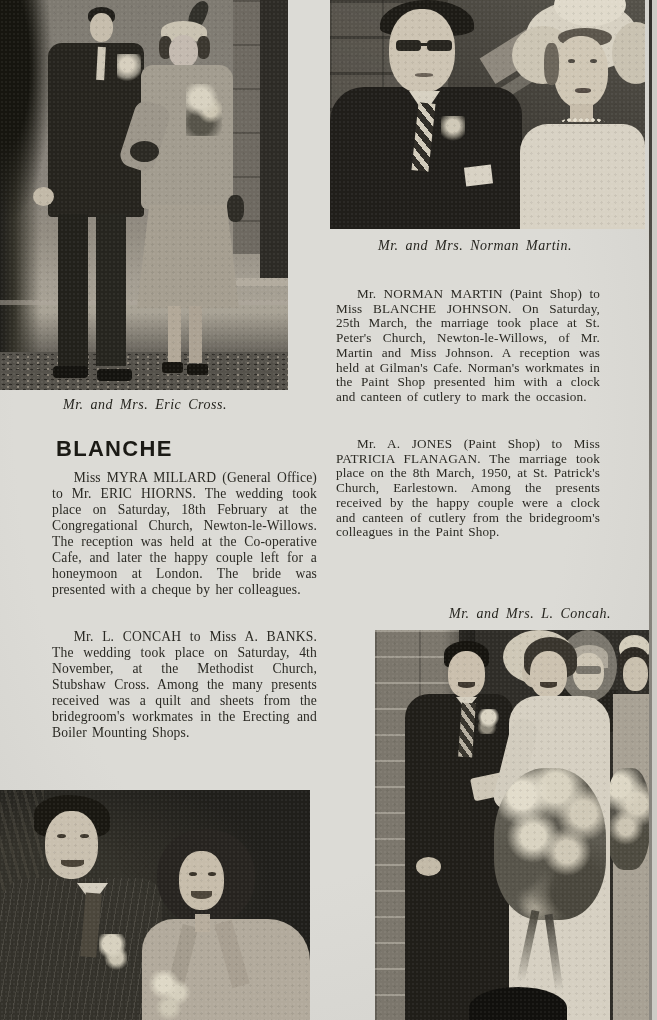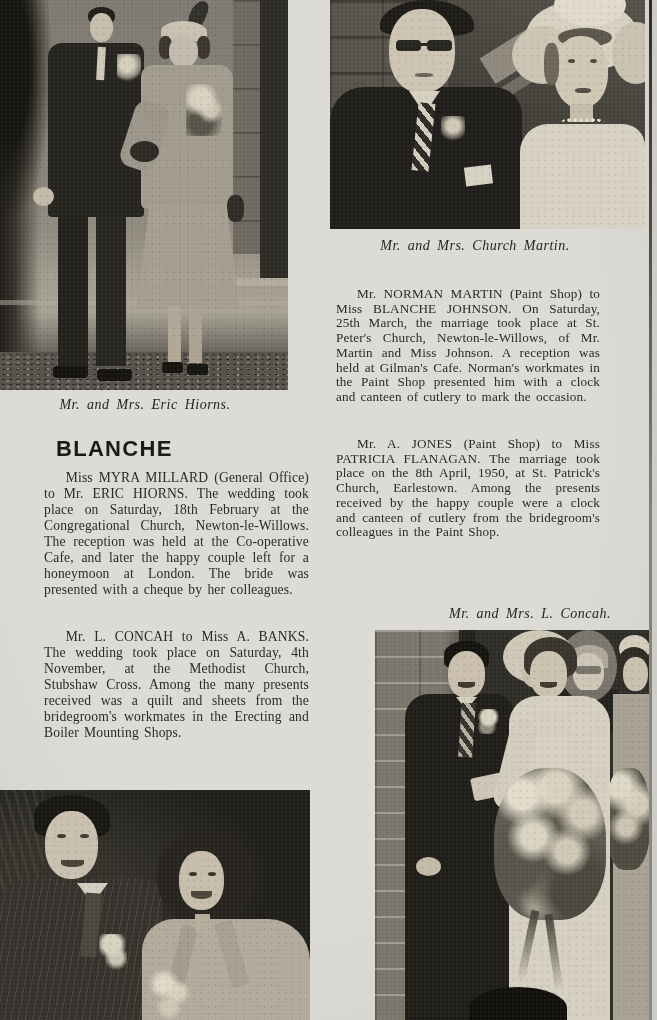--- a/index.html
+++ b/index.html
@@ -30,21 +30,21 @@
     color:#1b1a15;
   }
   .body-par{
     position:absolute;margin:0;
     text-align:justify;
     text-indent:1.6em;
     color:#2b2a24;
     letter-spacing:.15px;
     word-spacing:1.6px;
   }
-  .col-left{left:44px;width:265px;font-size:13.6px;line-height:16px;}
+  .col-left{left:52px;width:265px;font-size:13.6px;line-height:16px;}
   .col-right{left:336px;width:264px;font-size:13.2px;line-height:14.7px;}
   #par-millard{top:470px;}
   #par-concah{top:629px;}
   #par-martin{top:287px;}
   #par-jones{top:437px;}
   #par-closing{top:555px;}
   #cap-eric{left:20px;top:397px;width:250px;}
   #cap-norman{left:350px;top:238px;width:250px;}
   #cap-jones{left:25px;top:788px;width:250px;}
   #cap-concah{left:400px;top:606px;width:260px;}
@@ -257,21 +257,21 @@
     <div class="tl-b-sleeve"></div>
     <div class="tl-b-corsage"></div>
     <div class="tl-b-glove"></div>
     <div class="tl-b-glove2"></div>
     <div class="tl-b-skirt"></div>
     <div class="tl-b-legL"></div>
     <div class="tl-b-legR"></div>
     <div class="tl-b-shoeL"></div>
     <div class="tl-b-shoeR"></div>
   </div>
-  <div class="caption" id="cap-eric">Mr. and Mrs. Eric Hiorns.</div>
+  <div class="caption" id="cap-eric">Mr. and Mrs. Eric Cross.</div>
 
   <div class="photo" id="photo-tr">
     <div class="tr-stone"></div>
     <div class="tr-beam"></div>
     <div class="tr-beam2"></div>
     <div class="tr-g-suit"></div>
     <div class="tr-g-hair"></div>
     <div class="tr-g-face"></div>
     <div class="tr-g-glassL"></div>
     <div class="tr-g-glassR"></div>
@@ -288,29 +288,29 @@
     <div class="tr-b-fringe"></div>
     <div class="tr-b-face"></div>
     <div class="tr-b-hairL"></div>
     <div class="tr-b-eyeL"></div>
     <div class="tr-b-eyeR"></div>
     <div class="tr-b-lips"></div>
     <div class="tr-b-neck"></div>
     <div class="tr-b-necklace"></div>
     <div class="tr-b-dress"></div>
   </div>
-  <div class="caption" id="cap-norman">Mr. and Mrs. Church Martin.</div>
+  <div class="caption" id="cap-norman">Mr. and Mrs. Norman Martin.</div>
 
   <h1 class="heading">BLANCHE</h1>
   <p class="body-par col-left" id="par-millard">Miss MYRA MILLARD (General Office) to Mr. ERIC HIORNS.  The wedding took place on Saturday, 18th February at the Congregational Church, Newton-le-Willows.  The reception was held at the Co-operative Cafe, and later the happy couple left for a honeymoon at London. The bride was presented with a cheque by her colleagues.</p>
   <p class="body-par col-left" id="par-concah">Mr. L. CONCAH to Miss A. BANKS. The wedding took place on Saturday, 4th November, at the Methodist Church, Stubshaw Cross.  Among the many presents received was a quilt and sheets from the bridegroom's workmates in the Erecting and Boiler Mounting Shops.</p>
   <div class="caption" id="cap-jones">Mr. and Mrs. A. Jones.</div>
 
   <p class="body-par col-right" id="par-martin">Mr. NORMAN MARTIN (Paint Shop) to Miss BLANCHE JOHNSON.  On Saturday, 25th March, the marriage took place at St. Peter's Church, Newton-le-Willows, of Mr. Martin and Miss Johnson.  A reception was held at Gilman's Cafe.  Norman's workmates in the Paint Shop presented him with a clock and canteen of cutlery to mark the occasion.</p>
-  <p class="body-par col-right" id="par-jones">Mr. A. JONES (Paint Shop) to Miss PATRICIA FLANAGAN.  The marriage took place on the 8th April, 1950, at St. Patrick's Church, Earlestown.  Among the presents received by the happy couple were a clock and canteen of cutlery from the bridegroom's colleagues in the Paint Shop.</p>
+  <p class="body-par col-right" id="par-jones">Mr. A. JONES (Paint Shop) to Miss PATRICIA FLANAGAN.  The marriage took place on the 8th March, 1950, at St. Patrick's Church, Earlestown.  Among the presents received by the happy couple were a clock and canteen of cutlery from the bridegroom's colleagues in the Paint Shop.</p>
   <div class="caption" id="cap-concah">Mr. and Mrs. L. Concah.</div>
 
   <div class="photo" id="photo-br">
     <div class="br-wall"></div>
     <div class="br-wall-shadow"></div>
     <div class="br-guest1-hat"></div>
     <div class="br-guest1-face"></div>
     <div class="br-guest2-hair"></div>
     <div class="br-guest2-face"></div>
     <div class="br-guest2-glasses"></div>

